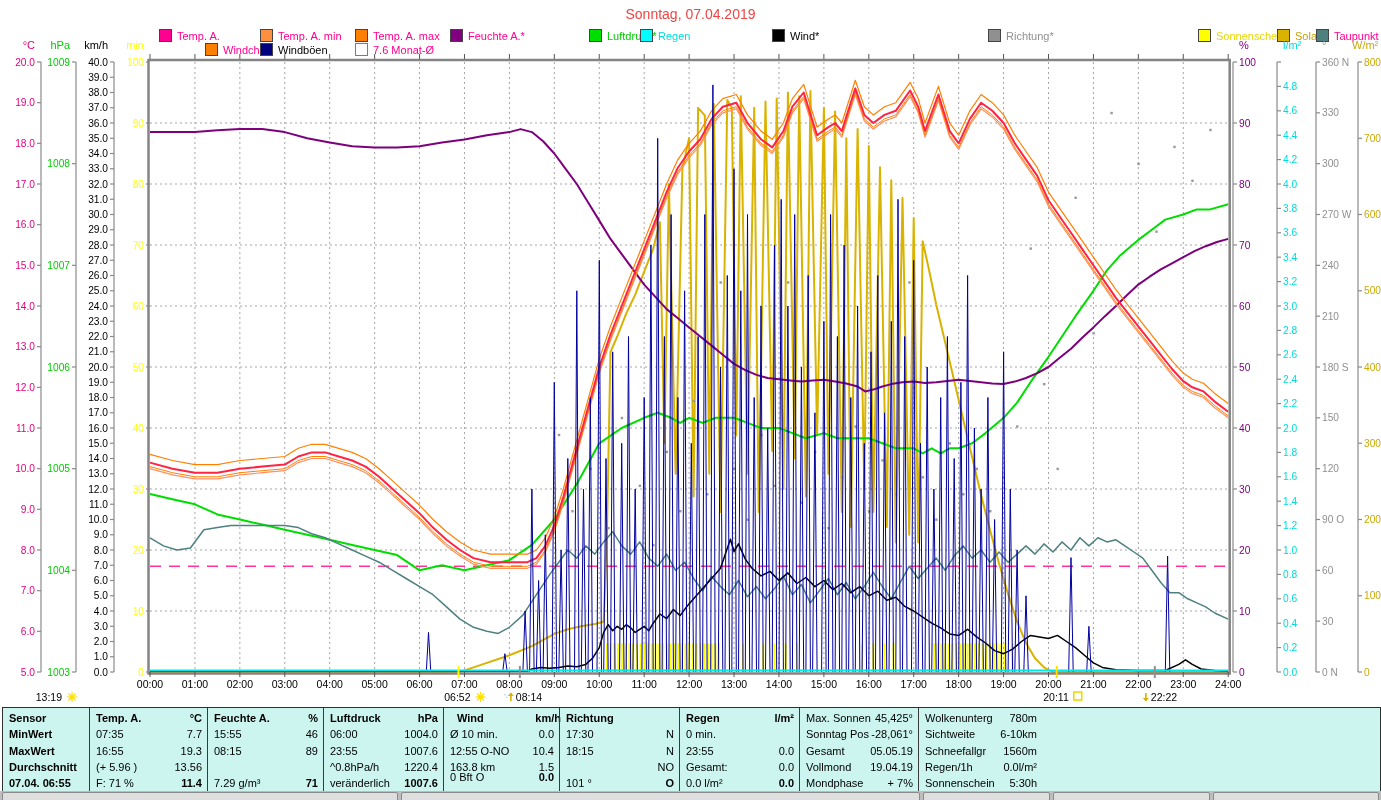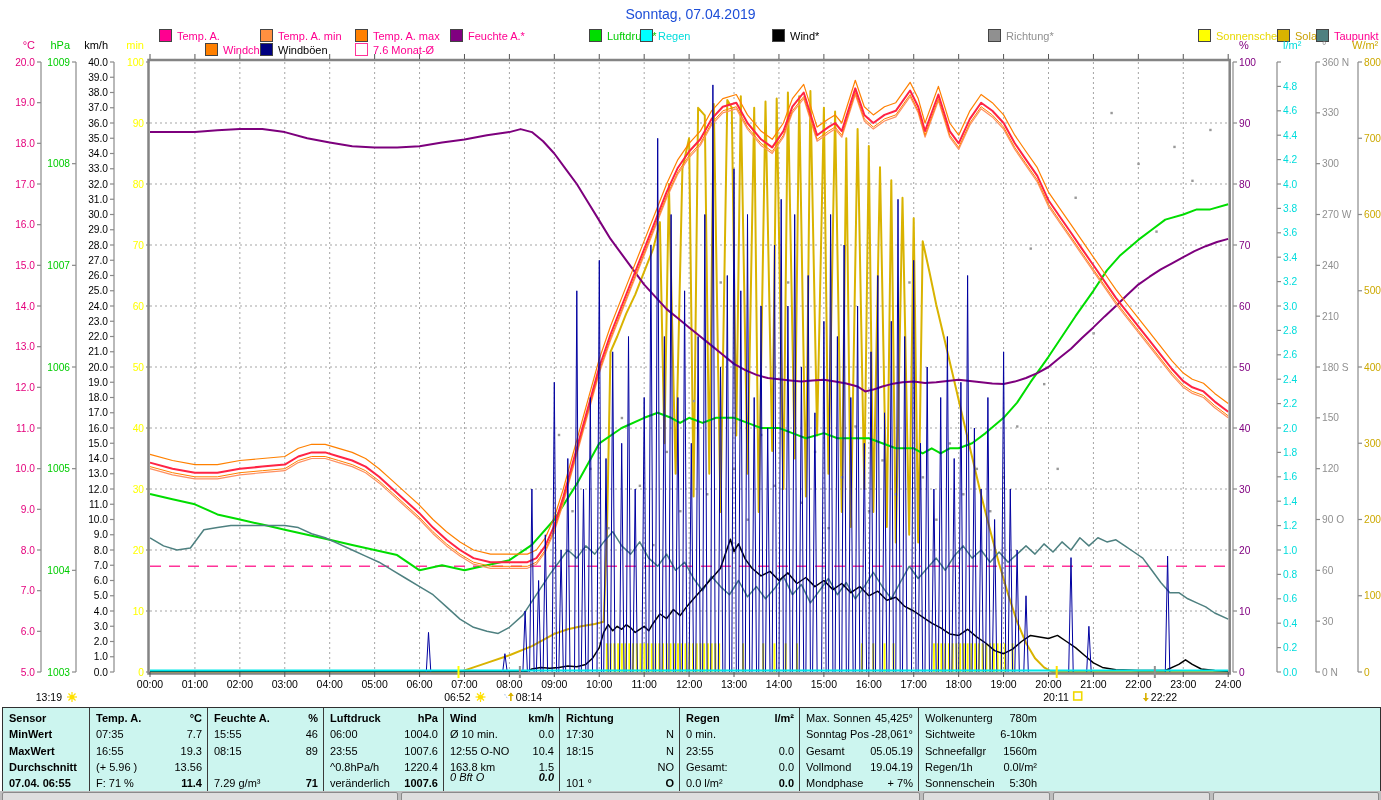--- a/index.html
+++ b/index.html
@@ -1,18 +1,18 @@
 <!DOCTYPE html>
 <html><head>
 <meta charset="utf-8">
 <style>
   html,body{margin:0;padding:0;background:#fff;}
   .screen{position:relative;width:1381px;height:800px;background:#fff;overflow:hidden;
           font-family:"Liberation Sans","DejaVu Sans",sans-serif;}
-  .title{position:absolute;top:6px;left:0;width:100%;text-align:center;font-size:14px;color:#1d4ed8;}
+  .title{position:absolute;top:6px;left:0;width:100%;text-align:center;font-size:14px;color:#ef4444;}
   .lg{position:absolute;height:13px;font-size:11px;white-space:nowrap;}
   .lg i{display:inline-block;width:11px;height:11px;margin-right:5px;vertical-align:-2px;border:1px solid #444;}
   #legend,.lg{pointer-events:none;}
   #chart{position:absolute;left:0;top:0;}
   #sensortable{position:absolute;left:2px;top:707px;width:1377px;height:84px;background:#CCF5EF;
                border:1px solid #303030;font-size:11px;color:#000;}
   .tcol{position:absolute;top:0;height:84px;}
   .tcol.sep{border-left:1px solid #3a3a3a;}
   .trow{position:absolute;left:0;width:100%;height:16.6px;line-height:16.6px;white-space:nowrap;}
   .tl{position:absolute;left:6px;}
@@ -690,37 +690,37 @@
         <div class="trow" style="top: 50.9px;">
           <span class="tl">^0.8hPa/h</span>
           <span class="tr">1220.4</span>
         </div>
         <div class="trow" style="top: 67.2px;">
           <span class="tl">veränderlich</span>
           <span class="tr b">1007.6</span>
         </div>
       </div>
       <div class="tcol sep" style="left: 440px; width: 116px;">
-        <div class="trow" style="top: 2px;">
+        <div class="trow" style="top: 2px; margin-left: 7px;">
           <span class="tl b">Wind</span>
           <span class="tr b">km/h</span>
         </div>
         <div class="trow" style="top: 18.3px;">
           <span class="tl">Ø 10 min.</span>
           <span class="tr">0.0</span>
         </div>
         <div class="trow" style="top: 34.6px;">
           <span class="tl">12:55   O-NO</span>
           <span class="tr">10.4</span>
         </div>
         <div class="trow" style="top: 50.9px;">
           <span class="tl">163.8 km</span>
           <span class="tr">1.5</span>
         </div>
-        <div class="trow" style="top: 61px; font-style: italic;">
+        <div class="trow" style="top: 61px;">
           <span class="tl">0 Bft O</span>
           <span class="tr b">0.0</span>
         </div>
       </div>
       <div class="tcol sep" style="left: 556px; width: 120px;">
         <div class="trow" style="top: 2px;">
           <span class="tl b">Richtung</span>
           <span class="tr b"></span>
         </div>
         <div class="trow" style="top: 18.3px;">

